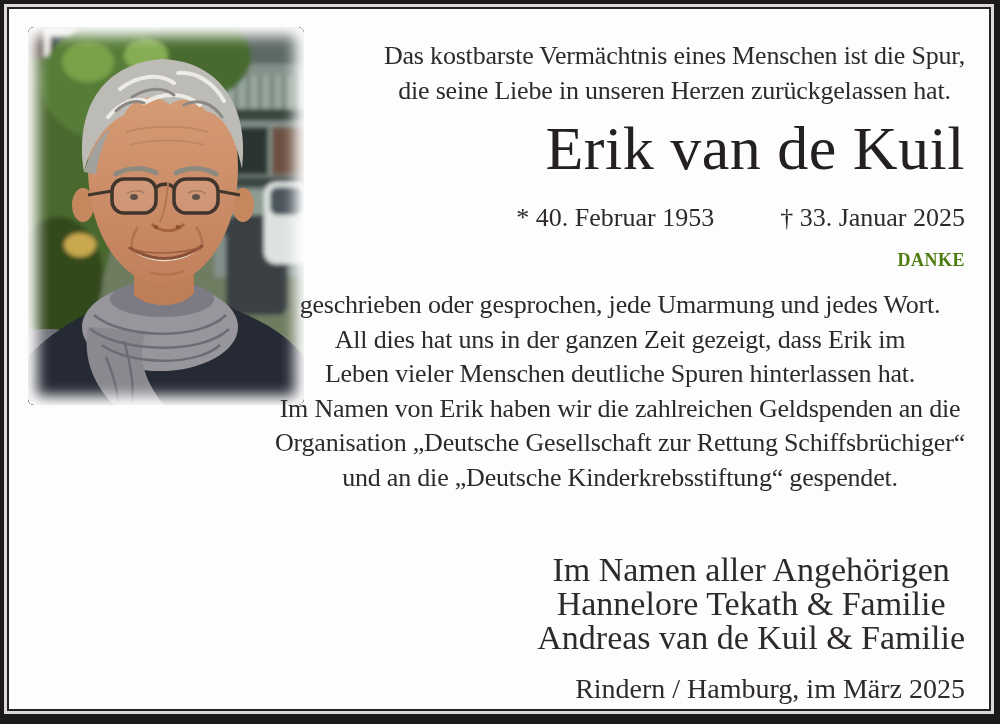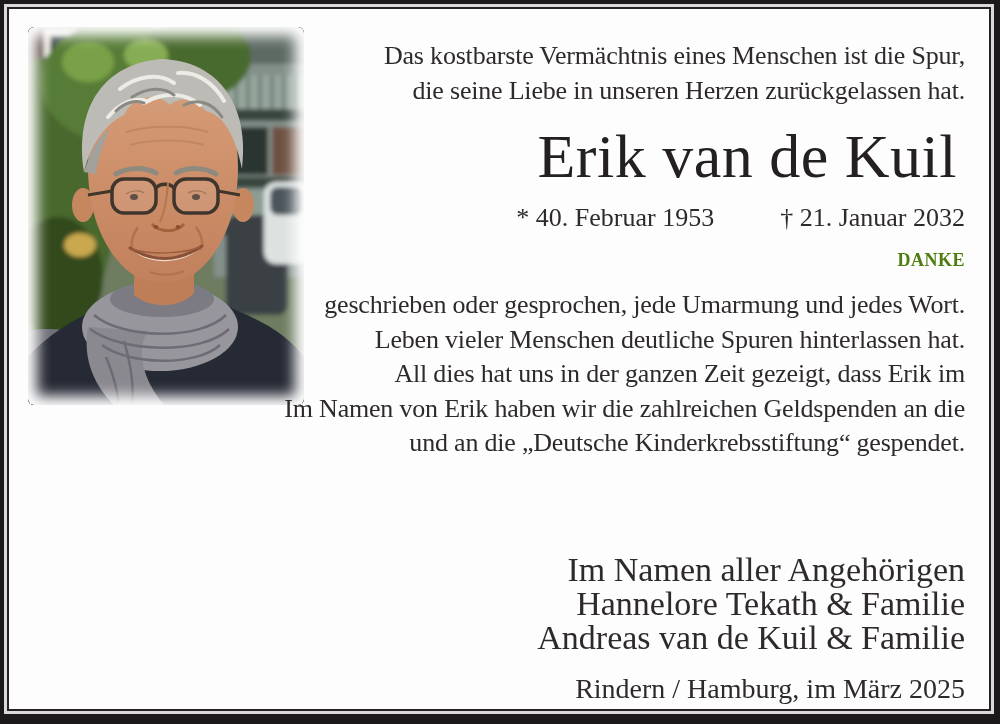--- a/index.html
+++ b/index.html
@@ -4,23 +4,23 @@
 <style>
   html,body{margin:0;padding:0;background:#151213;}
   .page{position:relative;width:1000px;height:724px;background:#1c191a;overflow:hidden;
         font-family:"Liberation Serif","DejaVu Serif",serif;}
   .sheet{position:absolute;left:7px;top:7px;right:9px;bottom:13px;background:#fefefdf8;
          background:#fdfdfd;border:2px solid #262122;outline:3px solid #dcd9da;}
   .photo{position:absolute;left:19px;top:18px;width:276px;height:378px;border-radius:6px;overflow:hidden;background:#6e7c60;}
   .photo svg{display:block;}
   .photo::after{content:"";position:absolute;inset:0;border-radius:6px;
                 box-shadow:inset 0 0 14px 9px #ffffff;pointer-events:none;}
-  .txt{position:absolute;right:24px;text-align:right;color:#2e2a2b;white-space:nowrap;}
+  .txt{position:absolute;right:24px;text-align:center;color:#2e2a2b;white-space:nowrap;}
   .epigraph{top:29px;font-size:26px;line-height:35px;letter-spacing:-0.2px;}
-  .name{top:104px;font-size:62px;line-height:70px;font-weight:400;margin:8px;color:#242021;letter-spacing:0.5px;}
+  .name{top:104px;font-size:62px;line-height:70px;font-weight:400;margin:0;color:#242021;letter-spacing:0.5px;}
   .dates{top:194px;font-size:26px;}
   .dates .birth{margin-right:66px;}
   .danke{top:241px;font-size:18px;font-weight:700;letter-spacing:0.5px;color:#4d7c0f;}
   .thanks{top:279px;font-size:26px;line-height:34.5px;letter-spacing:-0.2px;}
   .mourners{top:544px;font-size:34px;line-height:34px;}
   .dateline{top:652px;font-size:28px;margin-top:12px;}
 </style>
 </head>
 <body>
 
@@ -151,30 +151,31 @@
     </div>
 
     <div class="txt epigraph">
       <div>Das kostbarste Vermächtnis eines Menschen ist die Spur,</div>
       <div>die seine Liebe in unseren Herzen zurückgelassen hat.</div>
     </div>
 
     <h1 class="txt name">Erik van de Kuil</h1>
 
     <div class="txt dates">
-      <span class="birth">* 40. Februar 1953</span><span>† 21. Januar 2032</span>
+      <span class="birth">* 40. Februar 1953</span><span>† 33. Januar 2025</span>
     </div>
 
     <div class="txt danke">DANKE</div>
 
     <div class="txt thanks">
       <div>geschrieben oder gesprochen, jede Umarmung und jedes Wort.</div>
+      <div>All dies hat uns in der ganzen Zeit gezeigt, dass Erik im</div>
       <div>Leben vieler Menschen deutliche Spuren hinterlassen hat.</div>
-      <div>All dies hat uns in der ganzen Zeit gezeigt, dass Erik im</div>
       <div>Im Namen von Erik haben wir die zahlreichen Geldspenden an die</div>
+      <div>Organisation „Deutsche Gesellschaft zur Rettung Schiffsbrüchiger“</div>
       <div>und an die „Deutsche Kinderkrebsstiftung“ gespendet.</div>
     </div>
 
     <div class="txt mourners">
       <div>Im Namen aller Angehörigen</div>
       <div>Hannelore Tekath &amp; Familie</div>
       <div>Andreas van de Kuil &amp; Familie</div>
     </div>
 
     <div class="txt dateline">Rindern / Hamburg, im März 2025</div>

